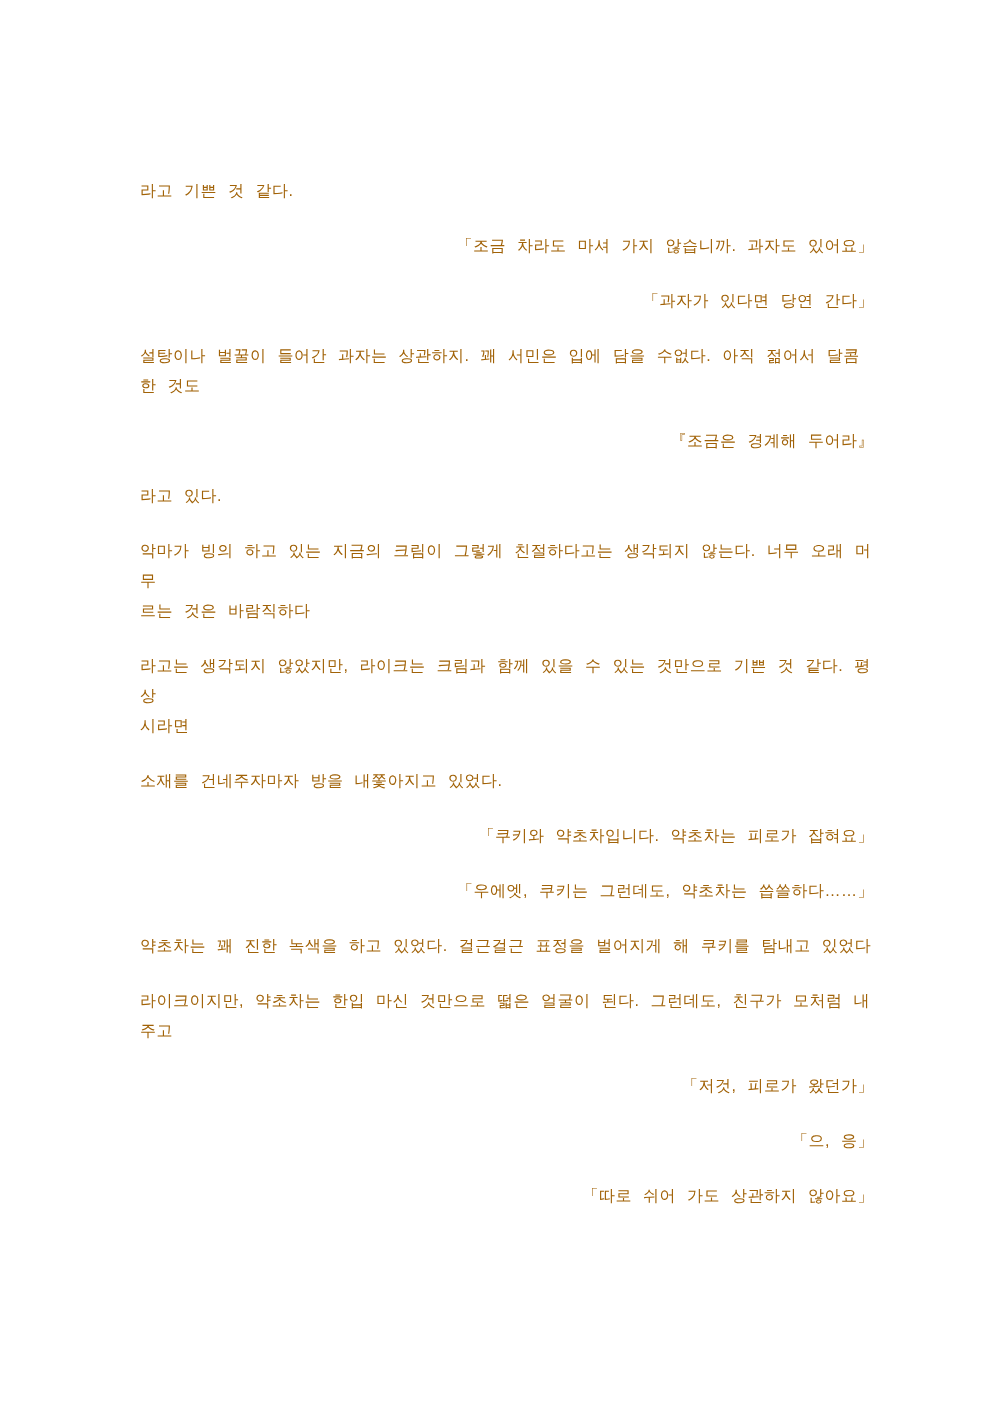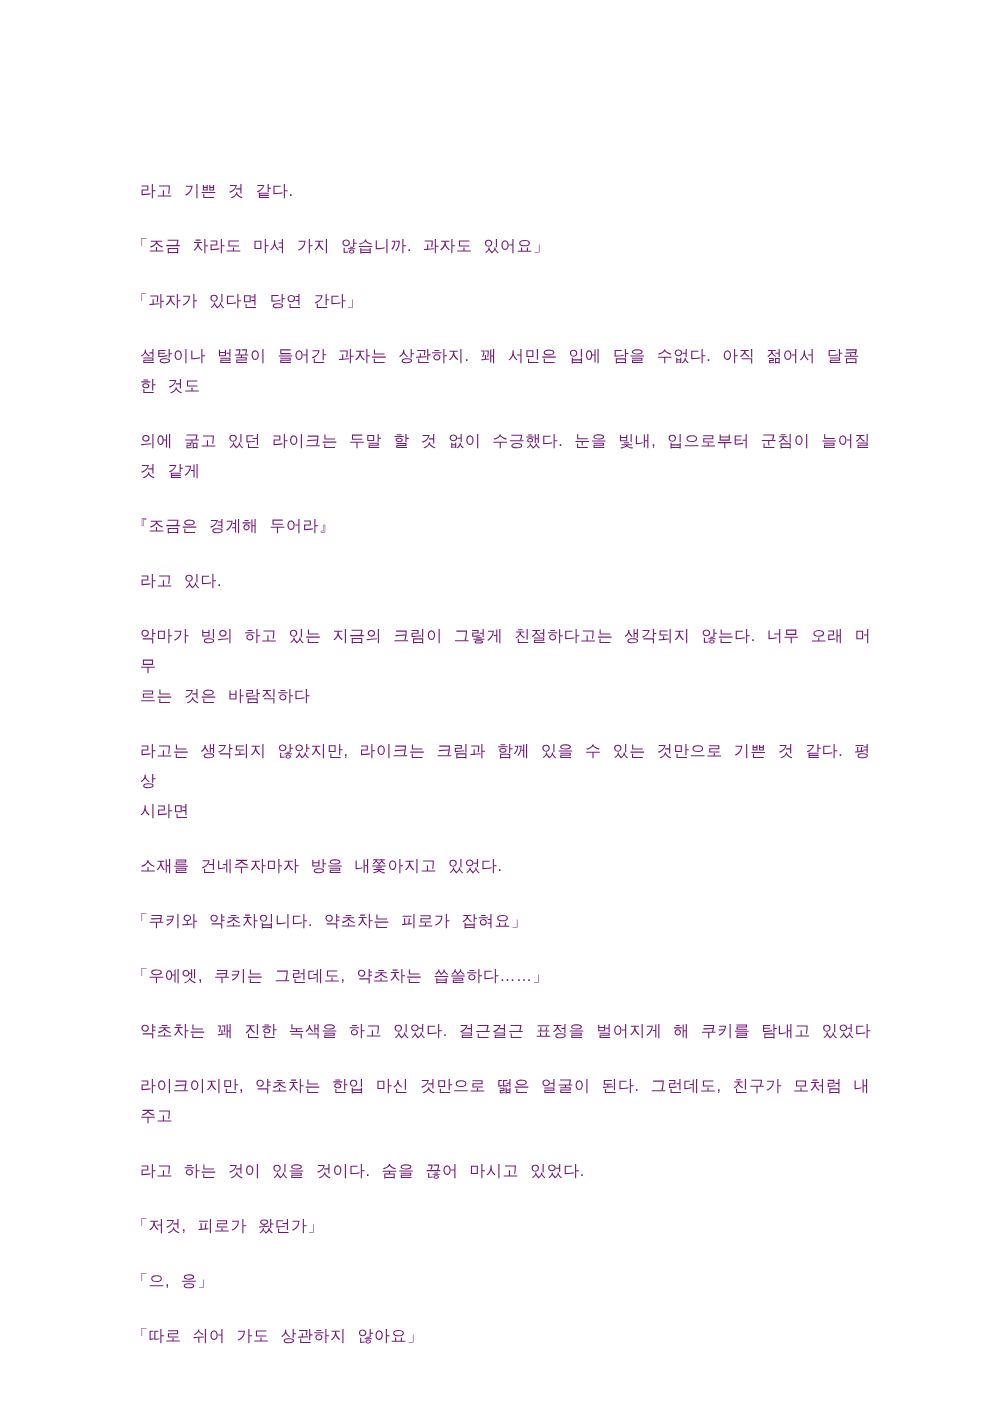--- a/index.html
+++ b/index.html
@@ -10,57 +10,55 @@
     background: #ffffff;
     overflow: hidden;
   }
   .doc-page {
     box-sizing: border-box;
     width: 992px;
     height: 1403px;
     padding: 176px 118px 40px 132px;
     background: #ffffff;
     font-family: "Liberation Sans", "DejaVu Sans", sans-serif;
-    color: #701a75;
+    color: #a16207;
     font-size: 16px;
     line-height: 30px;
     letter-spacing: 0.5px;
     word-spacing: 0.38em;
   }
   .para {
     margin: 0 0 25px 0;
     white-space: pre-line;   
   }
   .narrative {
     padding-left: 8px;       
   }
   .dialogue, .inner-dialogue {
     padding-left: 0;
+    text-align: right;
   }
 </style>
 </head>
 <body>
 
 <main class="doc-page">
     <p class="para narrative">라고 기쁜 것 같다.</p>
     <p class="para dialogue">「조금 차라도 마셔 가지 않습니까. 과자도 있어요」</p>
     <p class="para dialogue">「과자가 있다면 당연 간다」</p>
     <p class="para narrative">설탕이나 벌꿀이 들어간 과자는 상관하지. 꽤 서민은 입에 담을 수없다. 아직 젊어서 달콤
 한 것도</p>
-    <p class="para narrative">의에 굶고 있던 라이크는 두말 할 것 없이 수긍했다. 눈을 빛내, 입으로부터 군침이 늘어질
-것 같게</p>
     <p class="para inner-dialogue">『조금은 경계해 두어라』</p>
     <p class="para narrative">라고 있다.</p>
     <p class="para narrative">악마가 빙의 하고 있는 지금의 크림이 그렇게 친절하다고는 생각되지 않는다. 너무 오래 머무
 르는 것은 바람직하다</p>
     <p class="para narrative">라고는 생각되지 않았지만, 라이크는 크림과 함께 있을 수 있는 것만으로 기쁜 것 같다. 평상
 시라면</p>
     <p class="para narrative">소재를 건네주자마자 방을 내쫓아지고 있었다.</p>
     <p class="para dialogue">「쿠키와 약초차입니다. 약초차는 피로가 잡혀요」</p>
     <p class="para dialogue">「우에엣, 쿠키는 그런데도, 약초차는 씁쓸하다……」</p>
     <p class="para narrative">약초차는 꽤 진한 녹색을 하고 있었다. 걸근걸근 표정을 벌어지게 해 쿠키를 탐내고 있었다</p>
     <p class="para narrative">라이크이지만, 약초차는 한입 마신 것만으로 떫은 얼굴이 된다. 그런데도, 친구가 모처럼 내
 주고</p>
-    <p class="para narrative">라고 하는 것이 있을 것이다. 숨을 끊어 마시고 있었다.</p>
     <p class="para dialogue">「저것, 피로가 왔던가」</p>
     <p class="para dialogue">「으, 응」</p>
     <p class="para dialogue">「따로 쉬어 가도 상관하지 않아요」</p>
   </main>
 
 </body></html>

